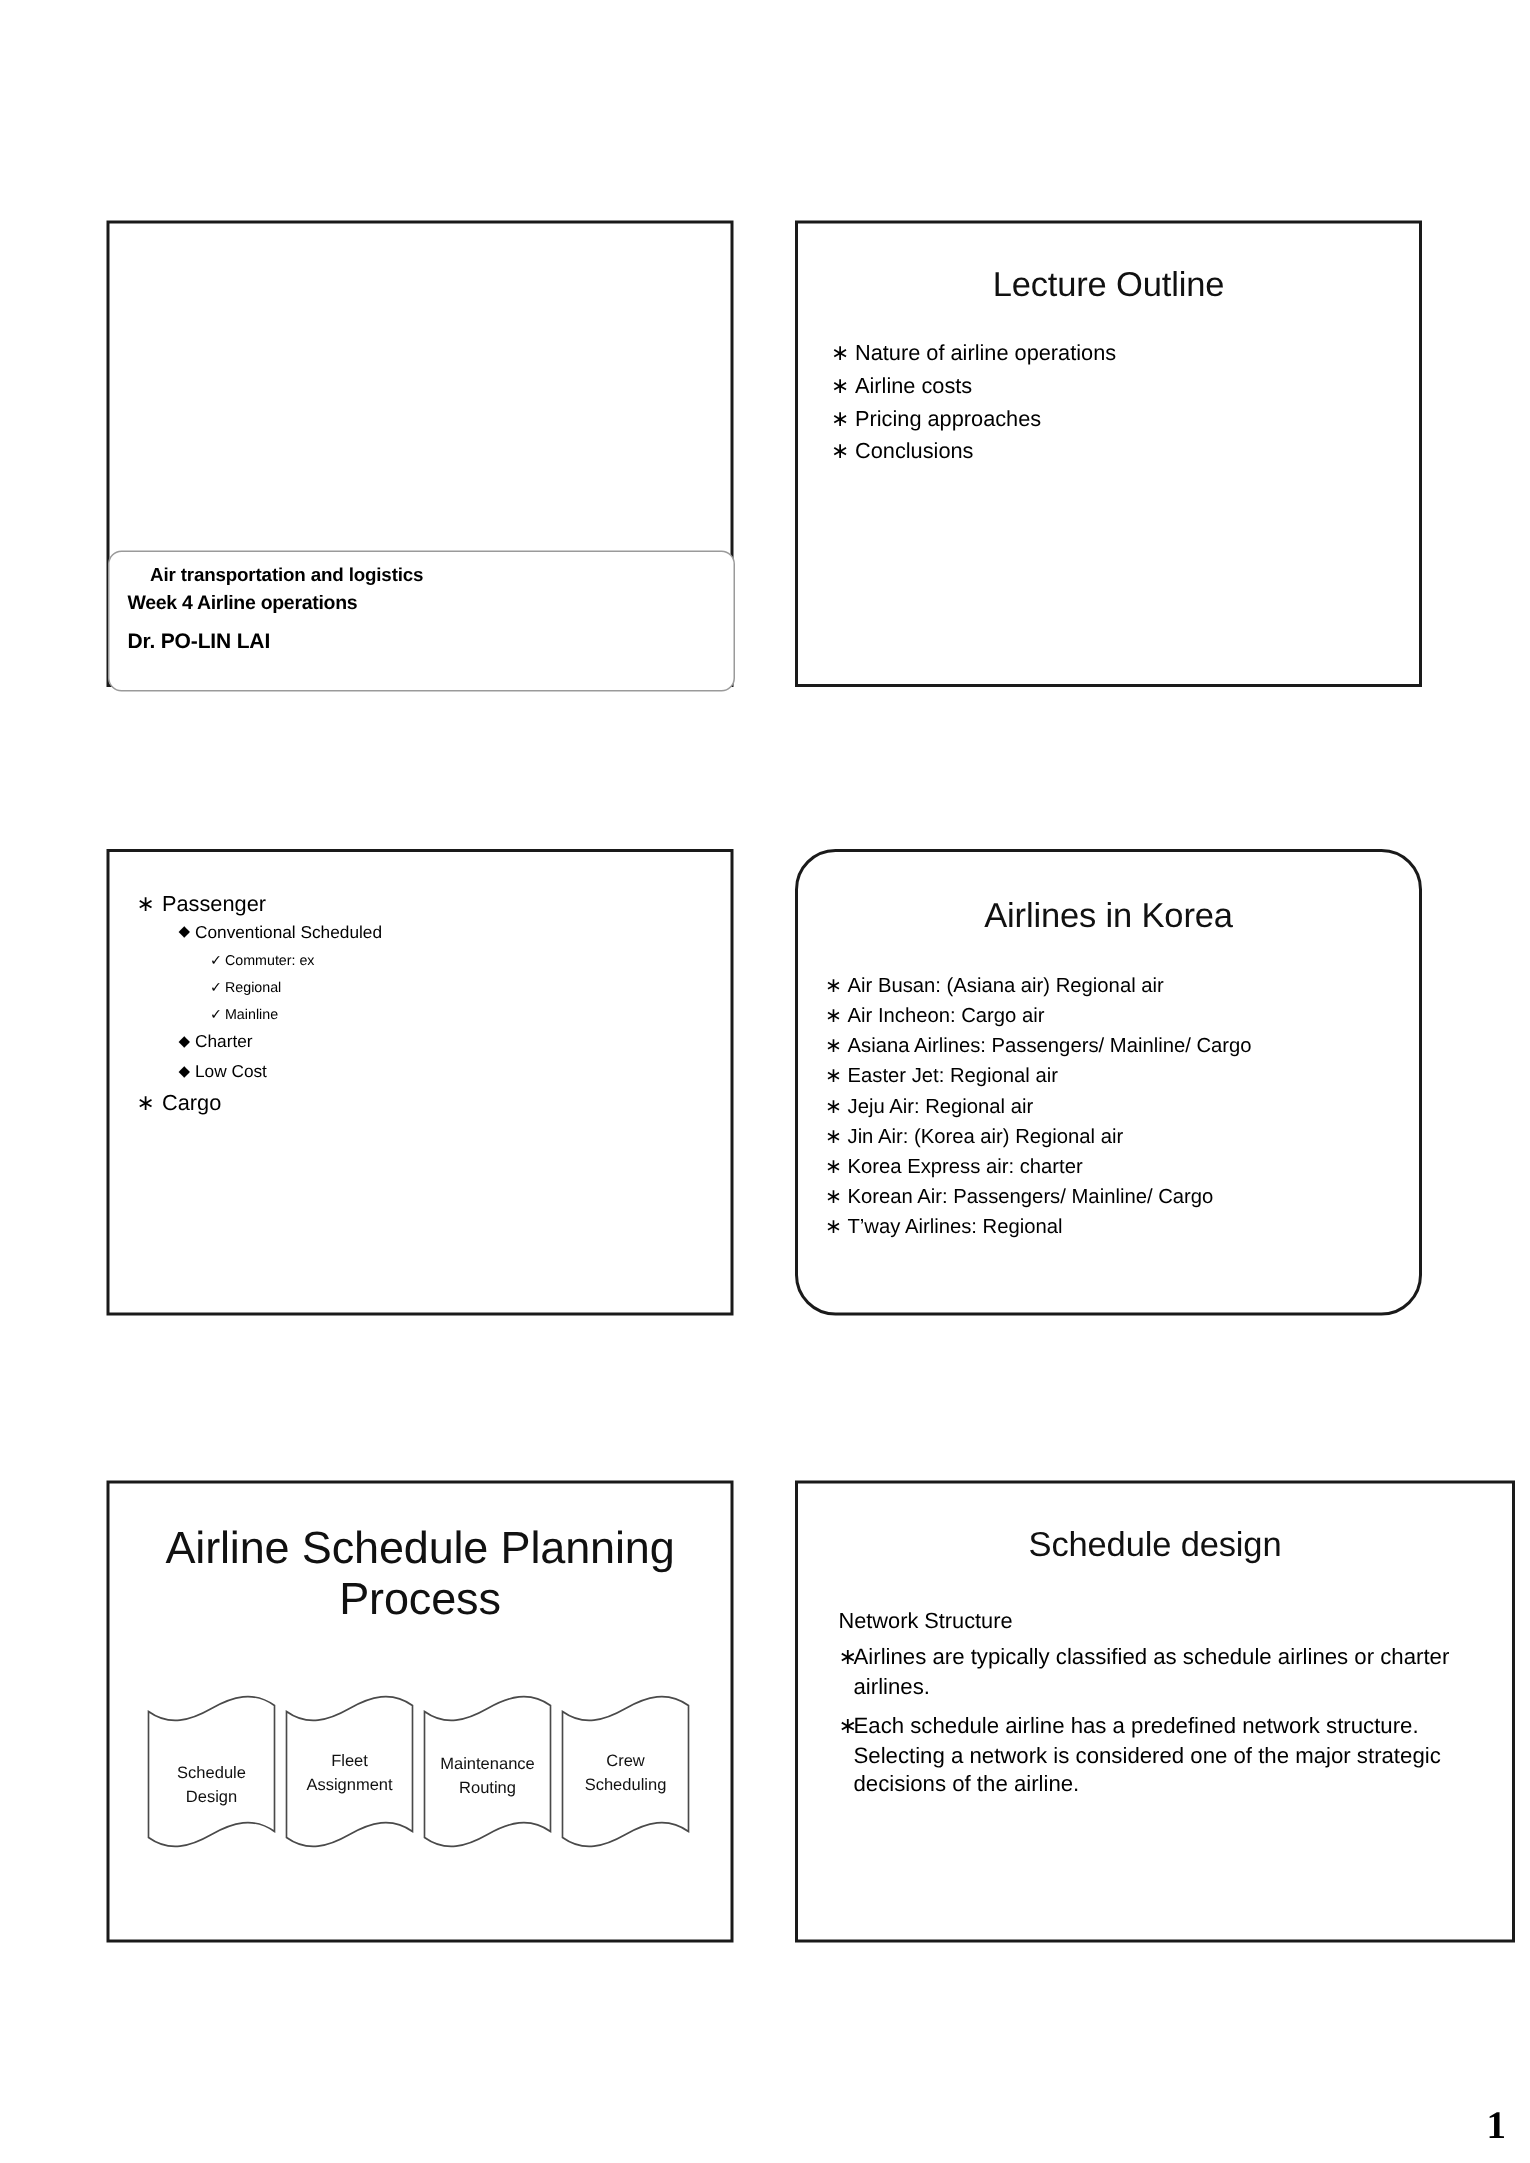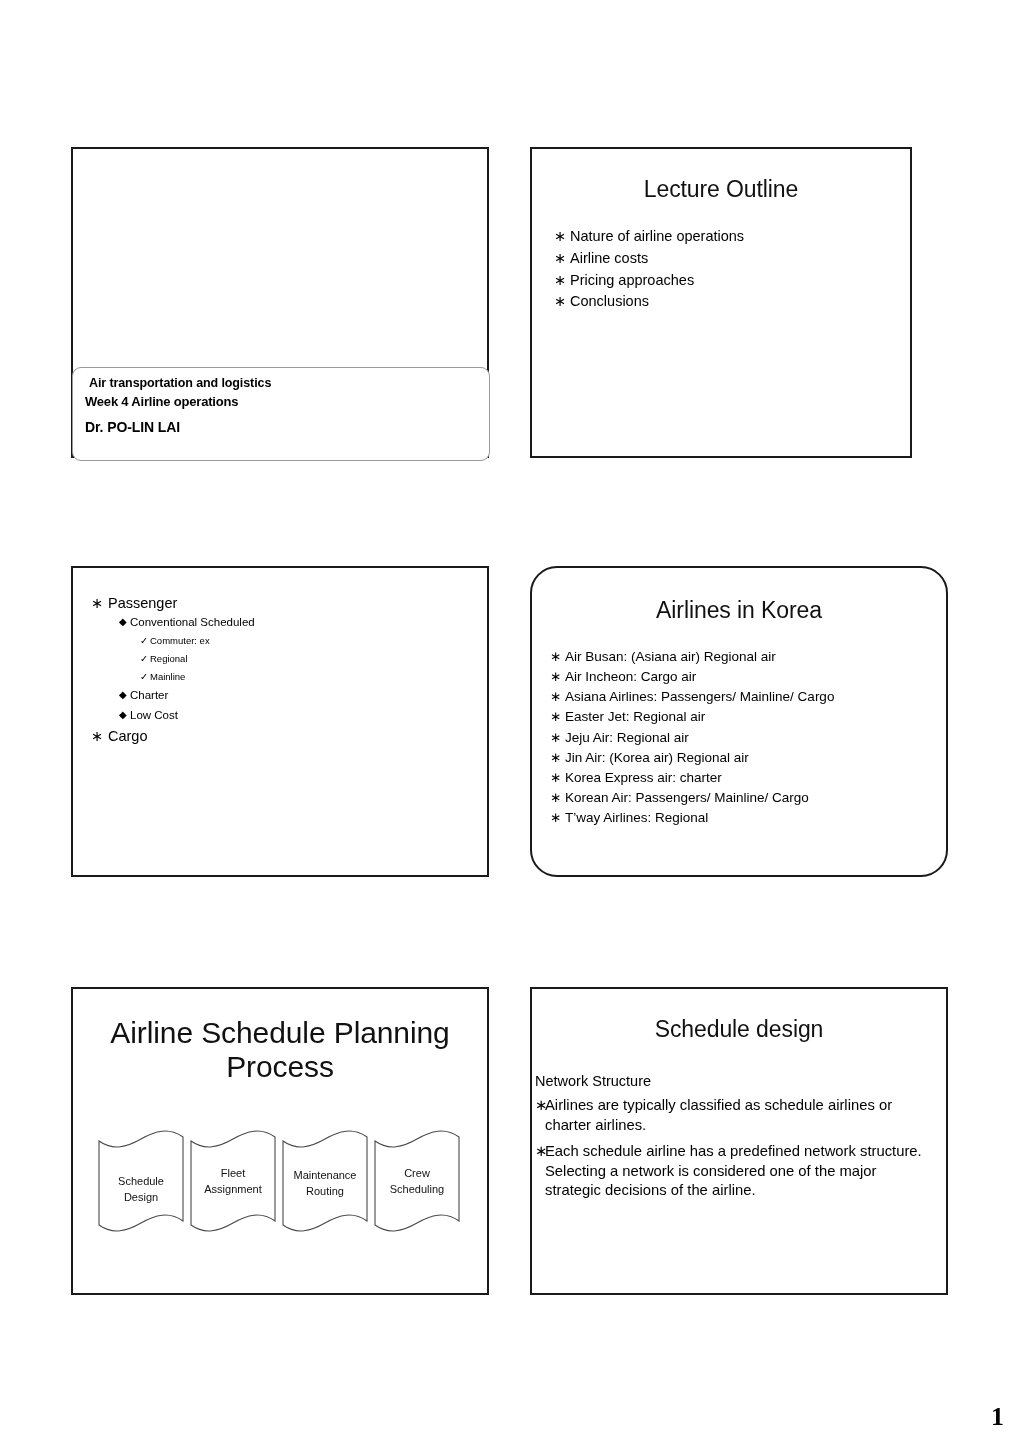--- a/index.html
+++ b/index.html
@@ -70,21 +70,21 @@
     top: 218px;
     width: 418px;
     height: 94px;
     border: 1px solid #9a9a9a;
     border-radius: 9px 9px 9px 9px;
     box-sizing: border-box;
     background: #ffffff;
   }
   #title-band .line1 {
     position: absolute;
-    left: 16px; top: 8px;
+    left: 27px; top: 8px;
     font-size: 12.5px;
     font-weight: bold;
     letter-spacing: -0.1px;
   }
   #title-band .line2 {
     position: absolute;
     left: 12px; top: 26px;
     font-size: 13px;
     font-weight: bold;
     letter-spacing: -0.2px;
@@ -93,21 +93,21 @@
     position: absolute;
     left: 12px; top: 51px;
     font-size: 14px;
     font-weight: bold;
     letter-spacing: -0.1px;
   }
 
   
   #slide-lecture-outline {
     left: 530px; top: 147px;
-    width: 382px; height: 311px;
+    width: 418px; height: 311px;
   }
   #slide-lecture-outline .slide-title {
     margin-top: 27px;
   }
   #outline-list {
     margin-top: 25px;
     padding-left: 22px;
   }
   #outline-list .bullet-row {
     font-size: 14.5px;
@@ -182,28 +182,28 @@
   #process-flow svg { display: block; }
   .wave-label {
     font-family: "Liberation Sans", sans-serif;
     font-size: 11px;
     fill: #111111;
   }
 
   
   #slide-schedule-design {
     left: 530px; top: 987px;
-    width: 418px; height: 308px;
+    width: 480px; height: 308px;
   }
   #slide-schedule-design .slide-title {
     margin-top: 27px;
   }
   #design-body {
     margin-top: 30px;
-    padding-left: 3px;
+    padding-left: 27px;
     padding-right: 14px;
   }
   #design-body .plain-line {
     font-size: 14.5px;
     margin-bottom: 7px;
   }
   #design-body .para {
     display: flex;
     align-items: flex-start;
     font-size: 14.8px;

